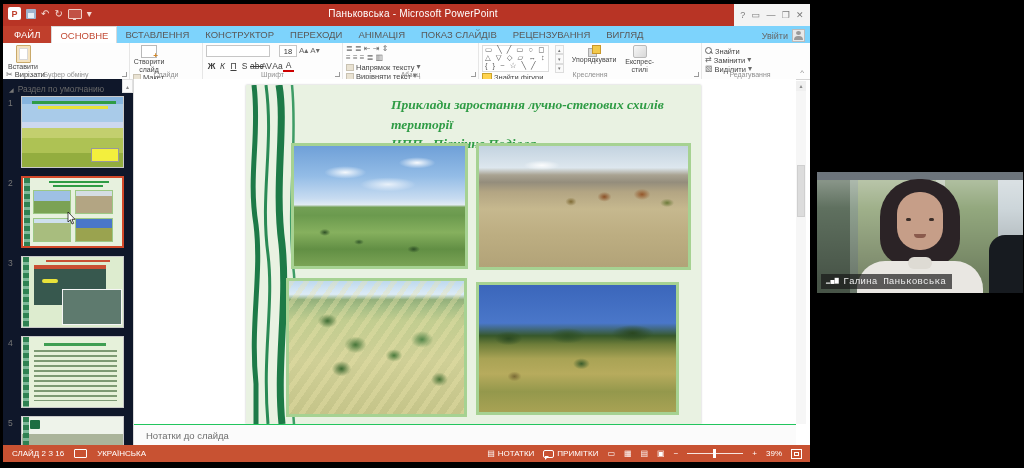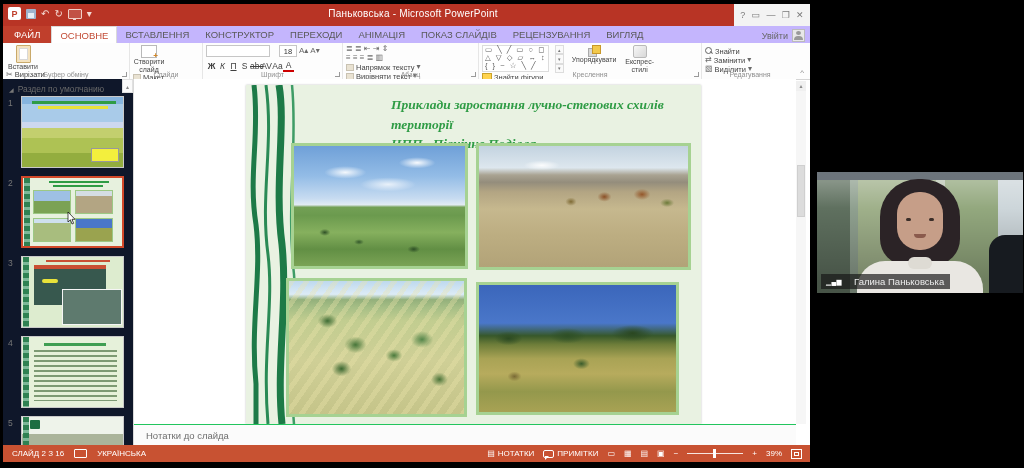--- a/index.html
+++ b/index.html
@@ -17,21 +17,21 @@
   .floppy{width:10px;height:10px;background:#9fb3cd;border-radius:1px;position:relative;}
   .floppy:before{content:"";position:absolute;left:2px;top:4px;width:6px;height:5px;background:#e8eef5;}
   .monitor{width:12px;height:8px;border:1px solid #f0cfc6;border-radius:1px;position:relative;background:rgba(255,255,255,.15);}
   .monitor:after{content:"";position:absolute;left:4px;top:8px;width:3px;height:2px;background:#f0cfc6;}
   .win-title{position:absolute;left:170px;top:4px;width:480px;text-align:center;color:#fff;font-size:10px;letter-spacing:.2px;}
   .win-ctrls{position:absolute;right:0;top:0;width:76px;height:22px;background:#f3f3f3;display:flex;
     align-items:center;justify-content:space-evenly;color:#7a7a7a;font-size:9px;}
   .win-ctrls span{cursor:default;}
 
   
-  .tabrow{position:absolute;left:0;top:22px;right:0;height:17px;background:#c4b5fd;display:flex;align-items:stretch;}
+  .tabrow{position:absolute;left:0;top:22px;right:0;height:17px;background:#7dd3fc;display:flex;align-items:stretch;}
   .tab{font-size:9.5px;color:#595959;padding:3px 8px 2px 8px;white-space:nowrap;}
   .tab.file{background:#c03f2c;color:#fff;padding:3px 11px 2px 11px;}
   .tab.active{color:#c24b35;border:1px solid #dadada;border-bottom:none;background:#fff;}
   .signin{position:absolute;right:5px;top:25px;display:flex;align-items:center;gap:4px;font-size:9px;color:#666;}
   .avatar{width:11px;height:11px;background:#e8e8e8;border:1px solid #bbb;position:relative;}
   .avatar:before{content:"";position:absolute;left:3px;top:1px;width:5px;height:4px;border-radius:50%;background:#9a9a9a;}
   .avatar:after{content:"";position:absolute;left:1px;top:6px;width:9px;height:4px;border-radius:4px 4px 0 0;background:#9a9a9a;}
 
   
   .ribbon{position:absolute;left:0;top:39px;right:0;height:36px;background:#fdfdfd;border-bottom:1px solid #d5d5d5;display:flex;}
@@ -197,21 +197,21 @@
   .face{position:absolute;left:50%;top:20px;transform:translateX(-50%);width:46px;height:58px;border-radius:22px;
     background:#c69e88;}
   .face .eye{position:absolute;top:26px;width:5px;height:2.5px;border-radius:2px;background:#3a2d28;}
   .face .eye.l{left:9px;} .face .eye.r{right:9px;}
   .face .mouth{position:absolute;left:50%;transform:translateX(-50%);bottom:12px;width:12px;height:4px;border-radius:0 0 6px 6px;background:#8a5a4c;}
   .sweater{position:absolute;left:50%;bottom:0;transform:translateX(-50%);width:126px;height:32px;
     border-radius:28px 28px 0 0;background:#e9e7e2;}
   .collar{position:absolute;left:50%;bottom:24px;transform:translateX(-50%);width:24px;height:12px;border-radius:6px;background:#dedbd4;}
   .sil{position:absolute;right:0;bottom:0;width:34px;height:58px;border-radius:16px 0 0 0;background:#171b20;}
   .nametag{position:absolute;left:4px;bottom:4px;background:rgba(22,22,22,.68);color:#ececec;font-size:9.5px;
-    padding:2px 6px 2px 5px;display:flex;align-items:center;gap:12px;}
+    padding:2px 6px 2px 5px;display:flex;align-items:flex-start;gap:4px;font-family:Liberation Mono, monospace;}
   .bars{font-size:6.5px;color:#fff;letter-spacing:.5px;}
 </style>
 </head>
 <body>
 
 <div class="stage">
 
   <div class="ppt">
 
     <div class="titlebar">

